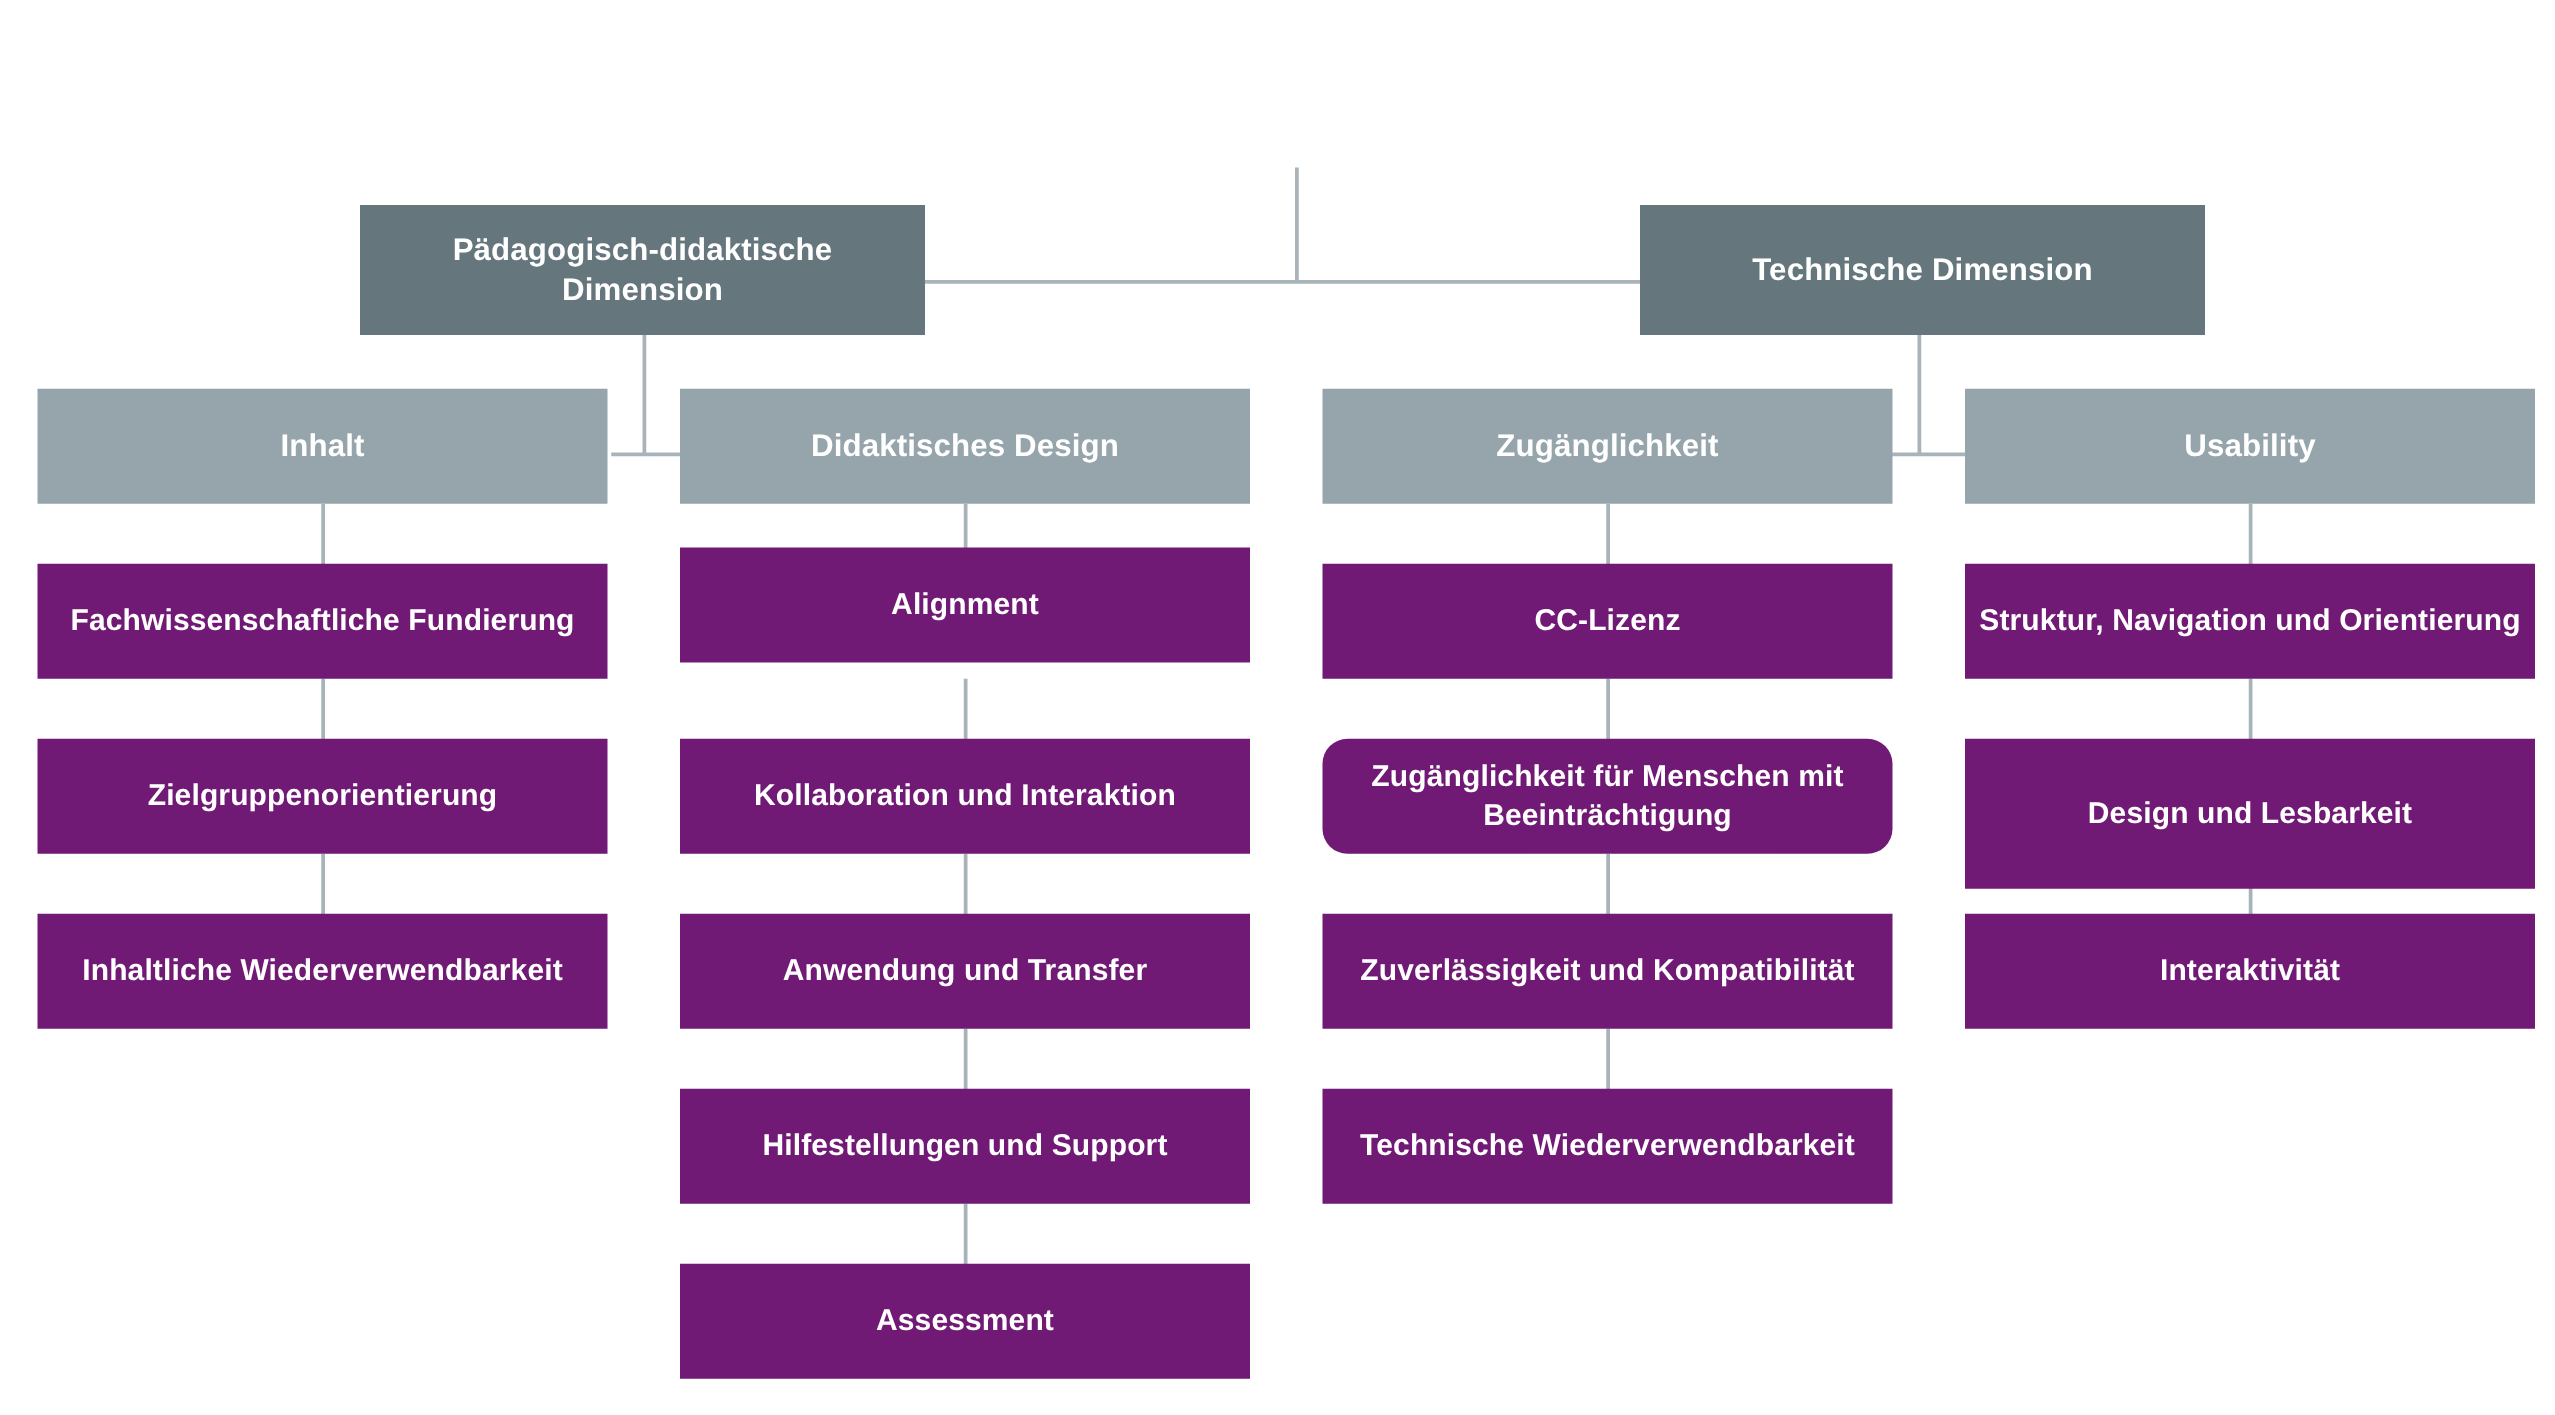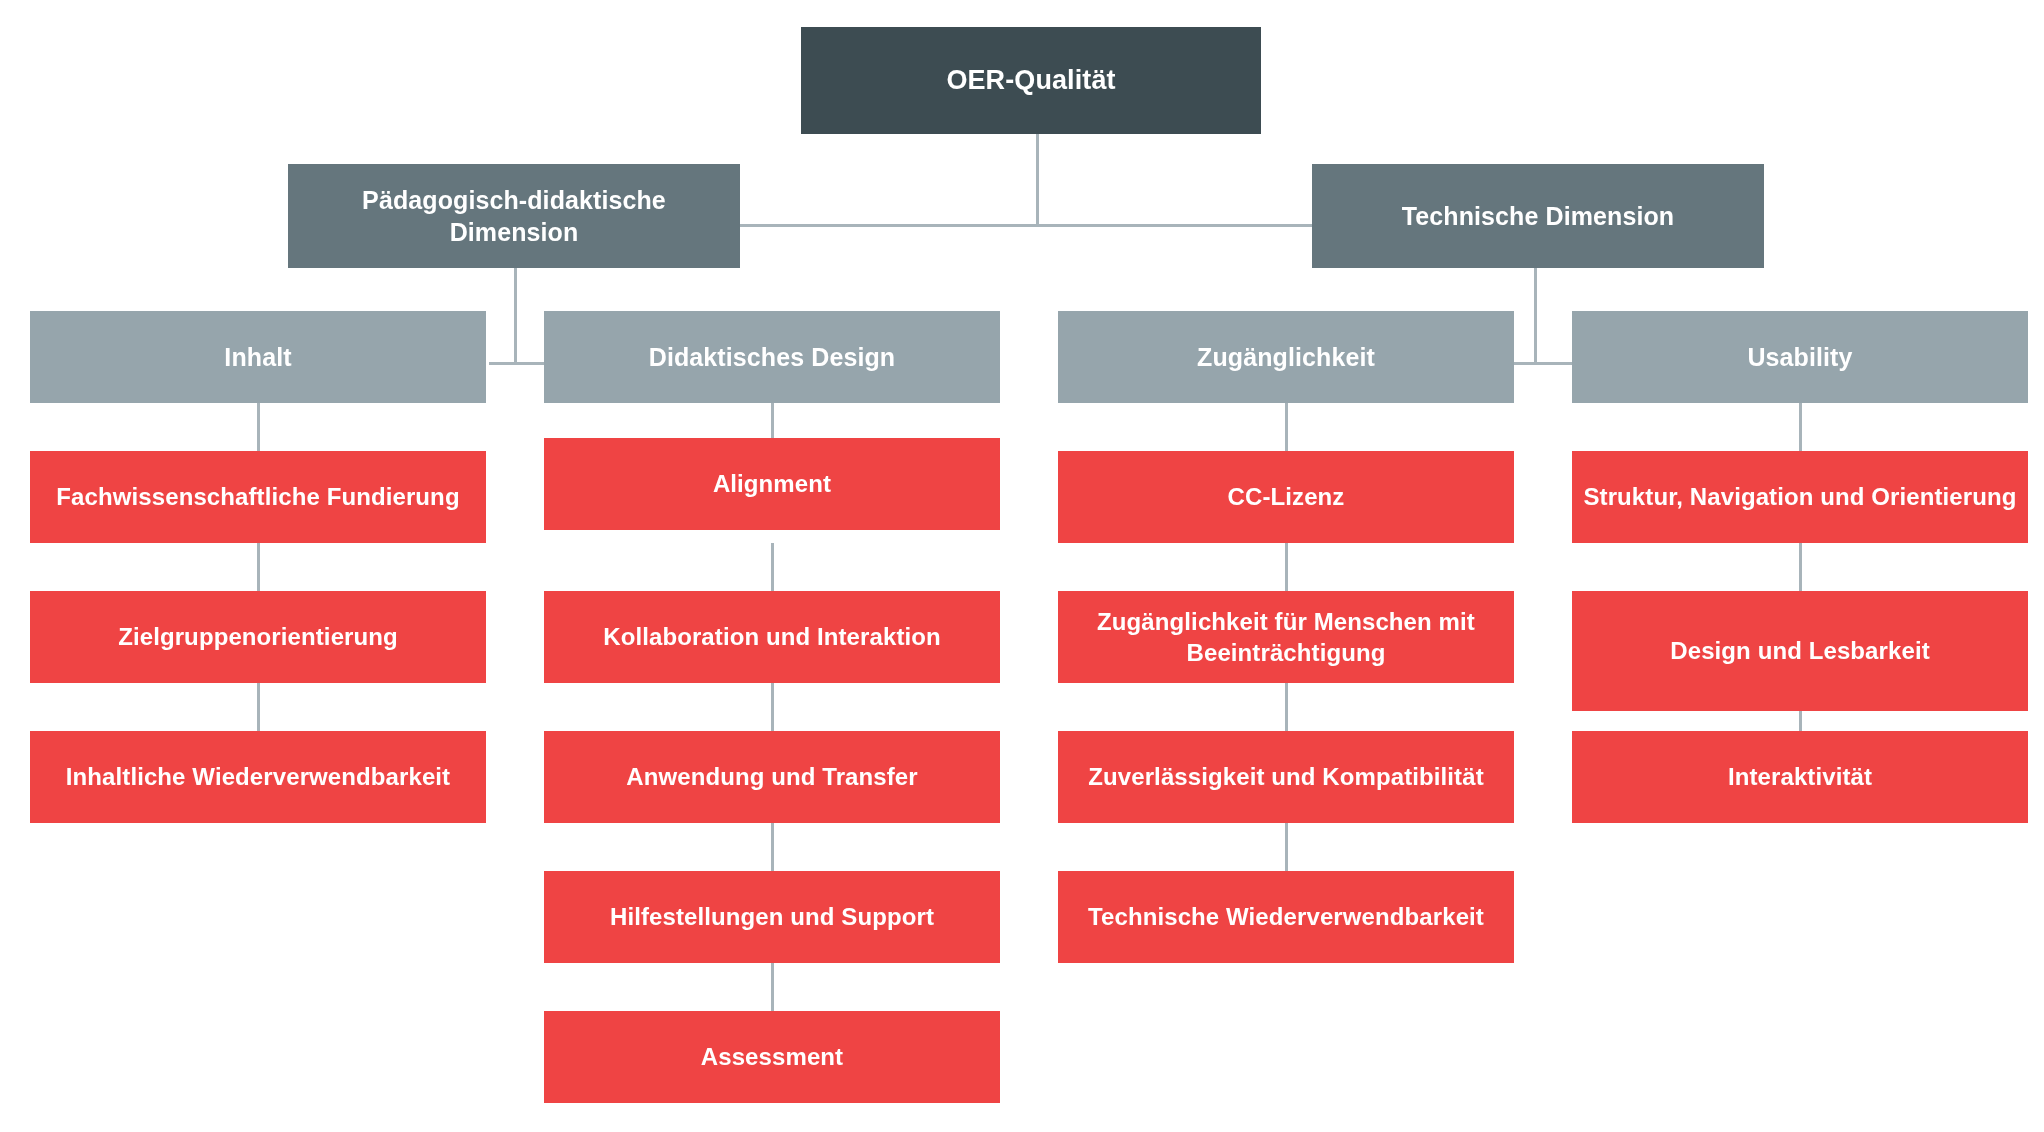--- a/index.html
+++ b/index.html
@@ -43,21 +43,21 @@
   }
   .node.dim {
     background: #65767d;
     font-size: 25px;
   }
   .node.cat {
     background: #96a5ac;
     font-size: 25px;
   }
   .node.leaf {
-    background: #ef4444;
+    background: #701a75;
     font-size: 24px;
   }
 
   
   .conn {
     position: absolute;
     background: #a8b4ba;
     z-index: 1;
   }
   .conn.v { width: 3px; }
@@ -90,23 +90,20 @@
 
   <div class="conn v" style="left:1285px; top:403px; height:50px;"></div>
   <div class="conn v" style="left:1285px; top:543px; height:50px;"></div>
   <div class="conn v" style="left:1285px; top:683px; height:50px;"></div>
   <div class="conn v" style="left:1285px; top:823px; height:50px;"></div>
 
   <div class="conn v" style="left:1799px; top:403px; height:50px;"></div>
   <div class="conn v" style="left:1799px; top:543px; height:50px;"></div>
   <div class="conn v" style="left:1799px; top:683px; height:50px;"></div>
 
-  <div class="node root" style="left:801px; top:27px; width:460px; height:107px;">
-    <span>OER-Qualität</span>
-  </div>
 
   <div class="node dim" style="left:288px; top:164px; width:452px; height:104px;">
     <span>Pädagogisch-didaktische Dimension</span>
   </div>
 
   <div class="node dim" style="left:1312px; top:164px; width:452px; height:104px;">
     <span>Technische Dimension</span>
   </div>
 
   <div class="node cat" style="left:30px; top:311px; width:456px; height:92px;">
@@ -147,21 +144,21 @@
   <div class="node leaf" style="left:544px; top:871px; width:456px; height:92px;">
     <span>Hilfestellungen und Support</span>
   </div>
   <div class="node leaf" style="left:544px; top:1011px; width:456px; height:92px;align-items:center;">
     <span>Assessment</span>
   </div>
 
   <div class="node leaf" style="left:1058px; top:451px; width:456px; height:92px;">
     <span>CC-Lizenz</span>
   </div>
-  <div class="node leaf" style="left:1058px; top:591px; width:456px; height:92px;">
+  <div class="node leaf" style="left:1058px; top:591px; width:456px; height:92px;border-radius:20px;">
     <span>Zugänglichkeit für Menschen mit Beeinträchtigung</span>
   </div>
   <div class="node leaf" style="left:1058px; top:731px; width:456px; height:92px;">
     <span>Zuverlässigkeit und Kompatibilität</span>
   </div>
   <div class="node leaf" style="left:1058px; top:871px; width:456px; height:92px;">
     <span>Technische Wiederverwendbarkeit</span>
   </div>
 
   <div class="node leaf" style="left:1572px; top:451px; width:456px; height:92px;">

